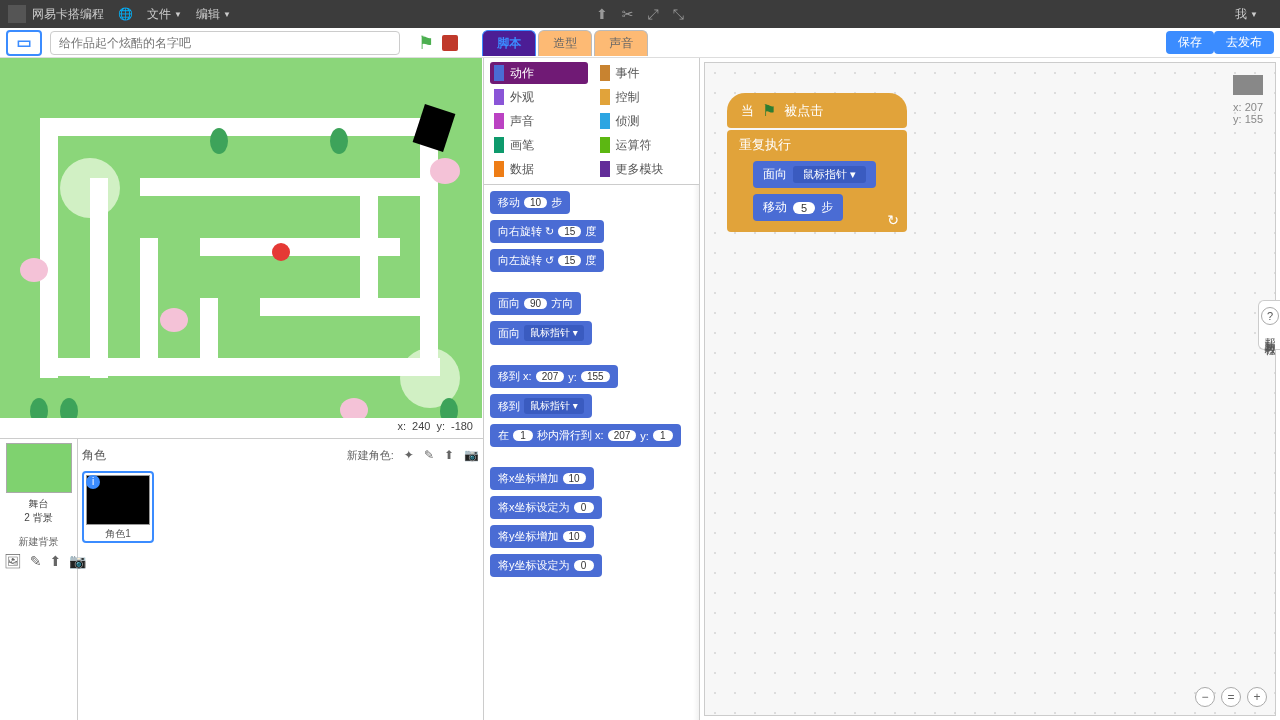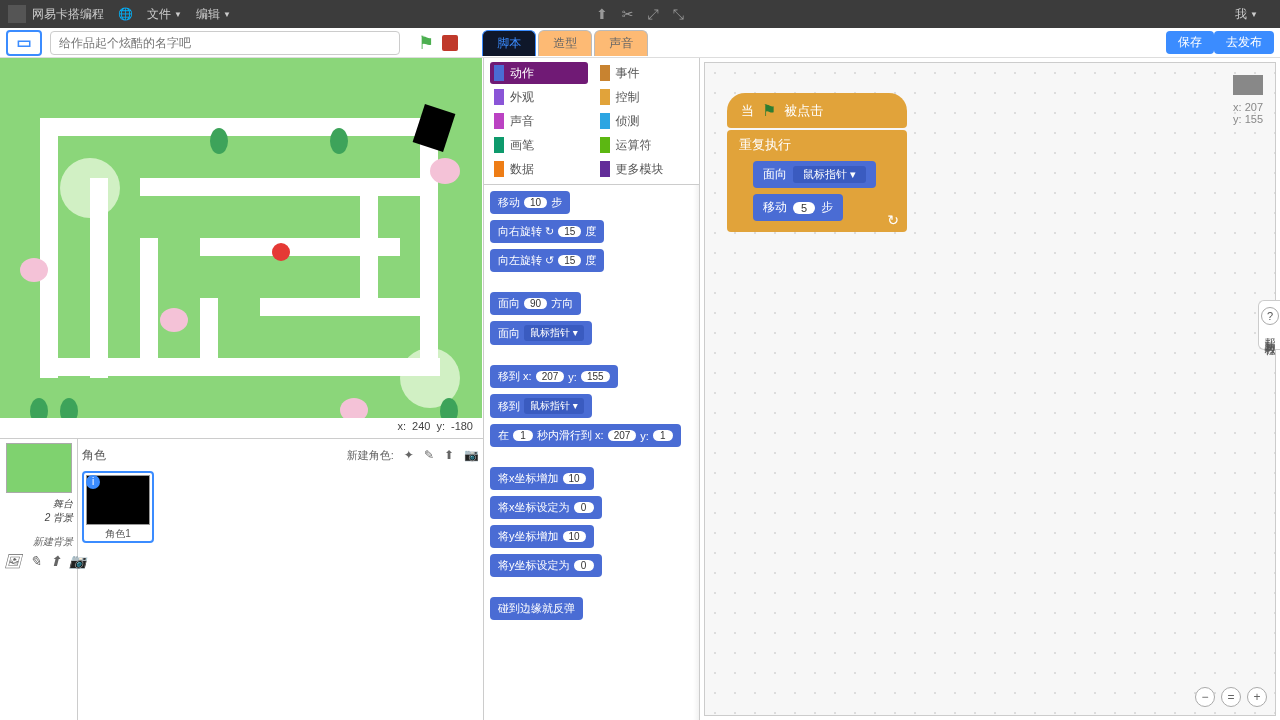--- a/index.html
+++ b/index.html
@@ -17,36 +17,36 @@
 .topbar .globe { margin-right: 14px; cursor: pointer; }
 
 
 .row2 { height: 30px; display: flex; align-items: center; padding: 2px 6px; border-bottom: 1px solid #ddd; }
 .stage-toggle { width: 36px; height: 26px; border: 2px solid #3b8cff; border-radius: 4px; display: flex; align-items: center; justify-content: center; color: #3b8cff; font-weight: bold; cursor: pointer; }
 .title-input { flex: 0 0 350px; margin-left: 8px; height: 24px; border: 1px solid #ccc; border-radius: 4px; padding: 0 8px; font-size: 12px; color: #aaa; }
 .flag-icon { margin-left: 18px; font-size: 18px; color: #4caf50; cursor: pointer; }
 .stop-icon { margin-left: 8px; width: 16px; height: 16px; background: #c0392b; border-radius: 2px; cursor: pointer; }
 .tabs { display: flex; margin-left: 24px; gap: 2px; }
 .tab { padding: 4px 14px; font-size: 12px; border: 1px solid #bbb; border-bottom: none; border-radius: 6px 6px 0 0; background: #fdba74; color: #666; cursor: pointer; }
-.tab.active { background: #0f172a; color: #3b8cff; border-color: #3b8cff; }
+.tab.active { background: #4c1d95; color: #3b8cff; border-color: #3b8cff; font-weight: bold; }
 .save-btns { margin-left: auto; display: flex; gap: 0; }
 .btn { padding: 3px 12px; font-size: 12px; background: #3b8cff; color: #fff; border: none; border-radius: 4px; cursor: pointer; }
 
 
 .main { display: flex; height: 662px; }
 .left-col { width: 484px; display: flex; flex-direction: column; border-right: 1px solid #ccc; }
 .stage-wrap { position: relative; }
 .stage-info { position: absolute; top: -2px; left: 16px; font-size: 9px; color: #888; }
 .stage { width: 482px; height: 360px; background: #8bd67a; position: relative; overflow: hidden; }
 .stage-coords { height: 20px; font-size: 11px; color: #444; display: flex; justify-content: flex-end; padding: 2px 10px; }
 .stage-coords span { margin-left: 6px; }
 
 
 .sprite-panel { flex: 1; border-top: 1px solid #ccc; background: #fff; display: flex; }
-.stage-thumb-col { width: 78px; border-right: 1px solid #ccc; padding: 4px; text-align: right; font-size: 10px; color: #444; font-style: italic; }
+.stage-thumb-col { width: 78px; border-right: 1px solid #ccc; padding: 4px; text-align: center; font-size: 10px; color: #444; }
 .stage-thumb { width: 66px; height: 50px; background: #7fd26f; border: 1px solid #aaa; margin: 0 auto 4px; }
 .sprite-col { flex: 1; padding: 4px; }
 .sprite-header { display: flex; align-items: center; font-size: 12px; color: #555; height: 24px; }
 .sprite-header .tools { margin-left: auto; display: flex; gap: 10px; color: #666; }
 .sprite-list { display: flex; gap: 6px; margin-top: 4px; }
 .sprite-item { width: 72px; border: 2px solid transparent; border-radius: 4px; text-align: center; font-size: 10px; color: #555; cursor: pointer; position: relative; }
 .sprite-item.selected { border-color: #3b8cff; }
 .sprite-item .thumb { width: 64px; height: 50px; margin: 2px auto; background: #000; border: 1px solid #999; }
 .sprite-item .thumb.ball { background: #fff; display: flex; align-items: center; justify-content: center; }
 .sprite-item .thumb.ball .redball { width: 28px; height: 28px; background: #e53935; border-radius: 50%; }
@@ -310,21 +310,20 @@
           </span></div>
       <div><span class="blk">
             <span>将y坐标增加</span>
             <span class="pill">10</span>
           </span></div>
       <div><span class="blk">
             <span>将y坐标设定为</span>
             <span class="pill">0</span>
           </span></div>
       <div class="pgap"></div>
-      <div><span class="blk">碰到边缘就反弹</span></div>
       <div class="palette-handle"></div>
     </div>
   </div>
 
   <div class="right-col">
     <div class="script-readout">
       <div class="box"></div>
       <div><span>x:</span> <span>207</span></div>
       <div><span>y:</span> <span>155</span></div>
     </div>

